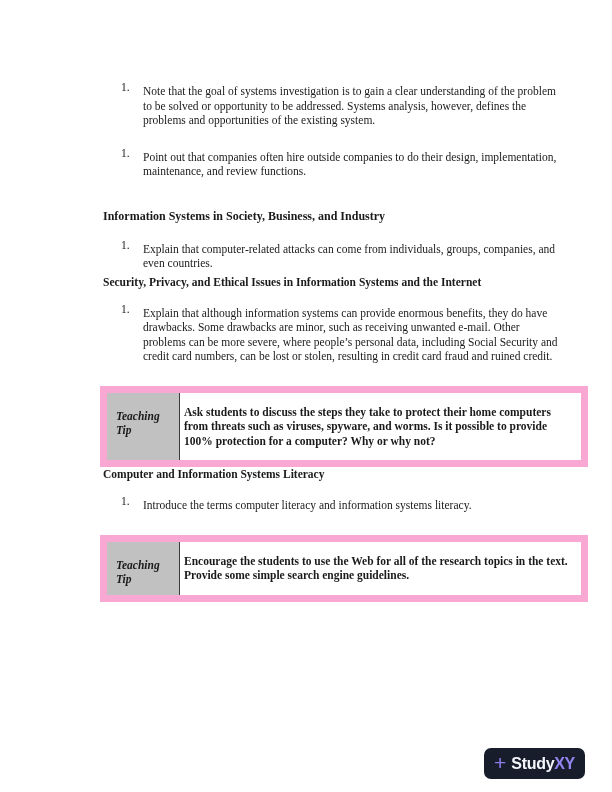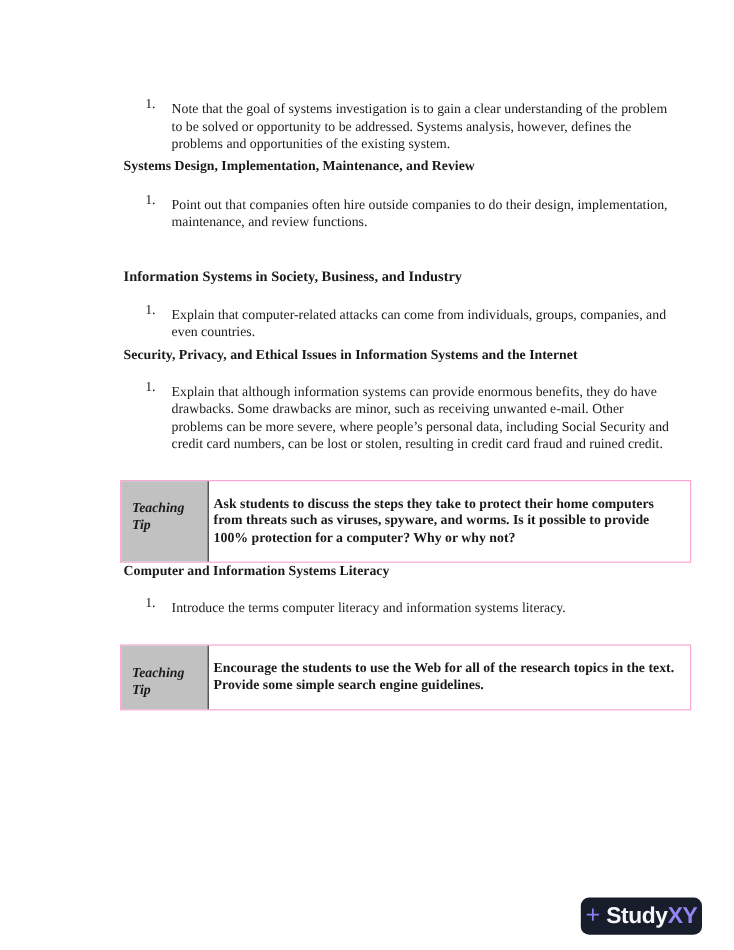--- a/index.html
+++ b/index.html
@@ -55,21 +55,21 @@
   .li .li-text {
     margin: 4px;
     width: 420px;
   }
   .mt13 { margin-top: 13px; }
   .mt14 { margin-top: 14px; }
   .mt18 { margin-top: 18px; }
   .mt20 { margin-top: 20px; }
   .tip-box {
     display: flex;
-    border: 1px solid #f9a8d4;
+    border: 7px solid #f9a8d4;
     width: 474px;
     background: #ffffff;
   }
   .tip-label {
     flex: none;
     width: 55px;
     background: #c1c1c1;
     border-right: 1px solid #3c3c3c;
     padding: 16px 8px 8px 9px;
     font-weight: bold;
@@ -100,41 +100,40 @@
   }
   .logo-plus {
     color: #8b7cf0;
     font-size: 21px;
     font-weight: 400;
     line-height: 21px;
     margin-top: -3px;
   }
   .logo-text {
     font-weight: bold;
-    font-size: 19px;
+    font-size: 16px;
     letter-spacing: -0.3px;
   }
   .logo-study { color: #f5f6fa; }
   .logo-xy { color: #9486f2; }
   b { font-weight: normal; text-align: right; }
 </style>
 </head>
 <body>
 
 <div class="page">
 
 
   <div class="content">
 
     <div class="li">
       <span class="num">1.</span>
       <p class="li-text">Note that the goal of systems investigation is to gain a clear understanding of the problem to be solved or opportunity to be addressed. Systems analysis, however, defines the problems and opportunities of the existing system.</p>
     </div>
 
-    <h3 class="sec mt13">Systems Design, Implementation, Maintenance, and Review</h3>
     <div class="li">
       <span class="num">1.</span>
       <p class="li-text">Point out that companies often hire outside companies to do their design, implementation, maintenance, and review functions.</p>
     </div>
 
     <h2 class="big">Information Systems in Society, Business, and Industry</h2>
     <div class="li mt13">
       <span class="num">1.</span>
       <p class="li-text">Explain that computer-related attacks can come from individuals, groups, companies, and even countries.</p>
     </div>

